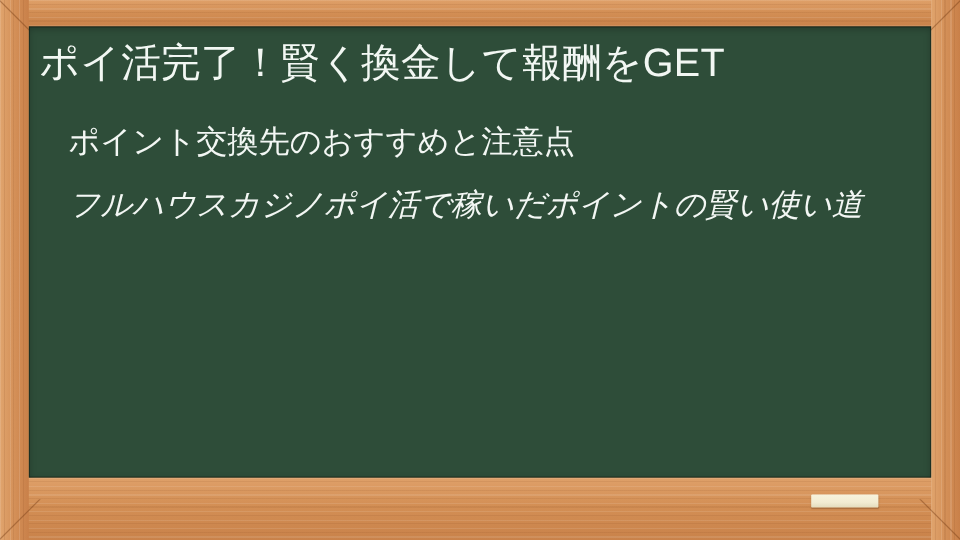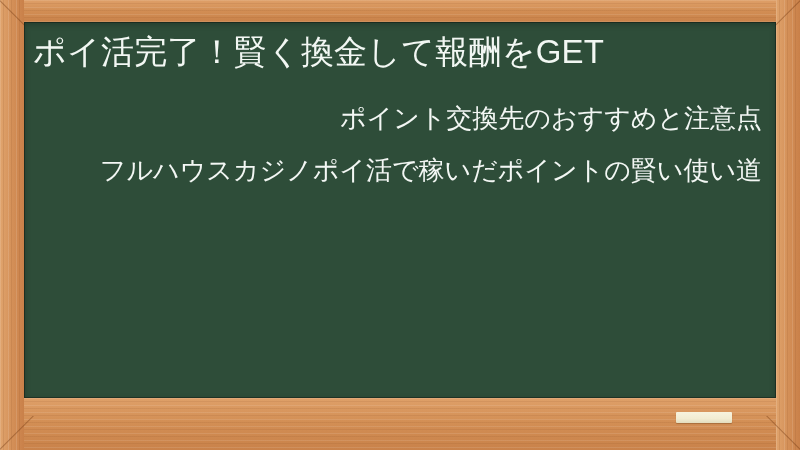--- a/index.html
+++ b/index.html
@@ -128,23 +128,22 @@
     right: 14px;
     margin: 0;
     padding: 0;
     list-style: none;
     color: #f3f7f4;
     font-size: 26px;
     line-height: 36px;
   }
   .board-list li {
     margin: 0 0 16px 0;
-    text-align: right;
   }
-  .board-list li:last-child { margin-bottom: 0; }
+  .board-list li:last-child { margin-bottom: 0; font-style: italic; }
 
   
   .chalk {
     position: absolute;
     left: 676px;
     top: 412px;
     width: 56px;
     height: 11px;
     background: linear-gradient(to bottom, #f7f3de 0%, #f2ecd2 60%, #e3dcbd 100%);
     border-radius: 1px;

